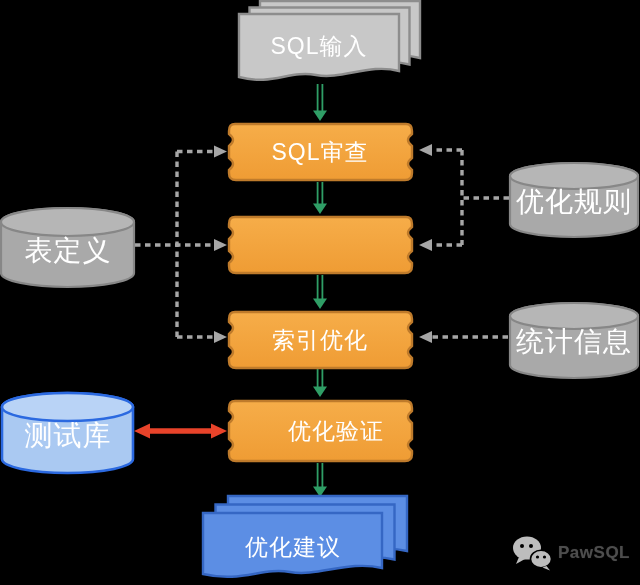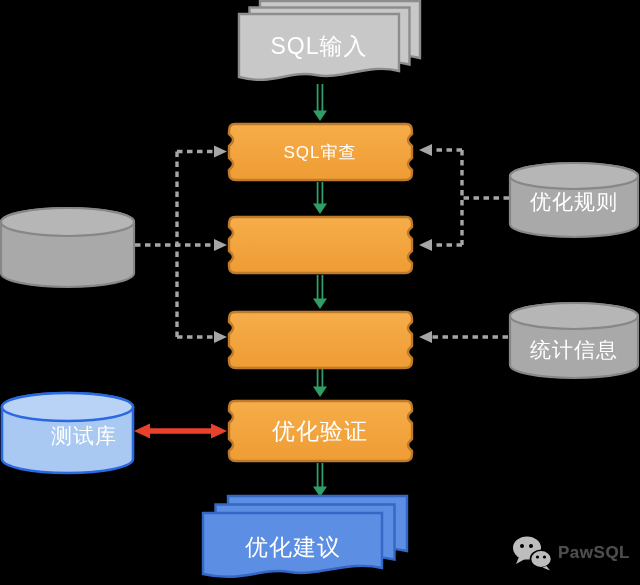--- a/index.html
+++ b/index.html
@@ -5,24 +5,24 @@
   html,body{margin:0;padding:0;background:#000;}
   .stage{
     position:relative;width:640px;height:585px;background:#000;overflow:hidden;
     font-family:"Liberation Sans","DejaVu Sans",sans-serif;
   }
   .scene{position:absolute;left:0;top:0;}
   .lbl{
     position:absolute;transform:translate(-50%,-50%);
     color:#fff;white-space:nowrap;text-align:center;letter-spacing:1px;
   }
-  .lbl-box{font-size:17px;}
+  .lbl-box{font-size:23px;}
   .lbl-doc{font-size:23px;}
-  .lbl-cyl{font-size:21px;}
-  .lbl-2line{line-height:27px;font-size:23px;}
+  .lbl-cyl{font-size:28px;}
+  .lbl-2line{line-height:27px;font-size:23px;margin-left:16px;}
   .logo{
     position:absolute;right:10px;bottom:14px;
     display:flex;align-items:center;gap:5px;margin-top:16px;
   }
   .logo-text{
     color:#4d4d4d;font-size:17px;font-weight:bold;letter-spacing:.5px;
     text-shadow:0 0 1px #2a2a2a;
   }
 </style>
 </head>
@@ -144,33 +144,35 @@
         <ellipse cx="65.5" cy="14" rx="65.5" ry="14" fill="#b9d3f6" stroke="#2b69e0" stroke-width="2.6"></ellipse>
       </g>
     </g>
   </svg>
 
   <div class="lbl lbl-doc" style="left:319px;top:46px">SQL输入</div>
 
   <div class="lbl lbl-box" style="left:320px;top:152px">SQL审查</div>
 
 
+  <div class="lbl lbl-box" style="left:320px;top:340px">索引优化</div>
 
   <div class="lbl lbl-2line" style="left:320px;top:431px">
     <div>优化验证</div>
   </div>
 
   <div class="lbl lbl-doc" style="left:293px;top:547px">优化建议</div>
 
+  <div class="lbl lbl-cyl" style="left:68px;top:251px">表定义</div>
 
   <div class="lbl lbl-cyl" style="left:574px;top:202px">优化规则</div>
 
-  <div class="lbl lbl-cyl" style="left:574px;top:350px">统计信息</div>
+  <div class="lbl lbl-cyl" style="left:574px;top:342px">统计信息</div>
 
-  <div class="lbl lbl-cyl" style="left:84px;top:436px">测试库</div>
+  <div class="lbl lbl-cyl" style="left:68px;top:436px">测试库</div>
 
   <div class="logo">
     <svg width="42" height="36" viewBox="0 0 42 36">
       <g fill="#bdbdbd">
         <ellipse cx="16" cy="13" rx="14" ry="11.5"></ellipse>
         <polygon points="8,22 5,29 14,24"></polygon>
       </g>
       <g fill="#000">
         <circle cx="11" cy="11" r="2"></circle>
         <circle cx="20" cy="11" r="2"></circle>

